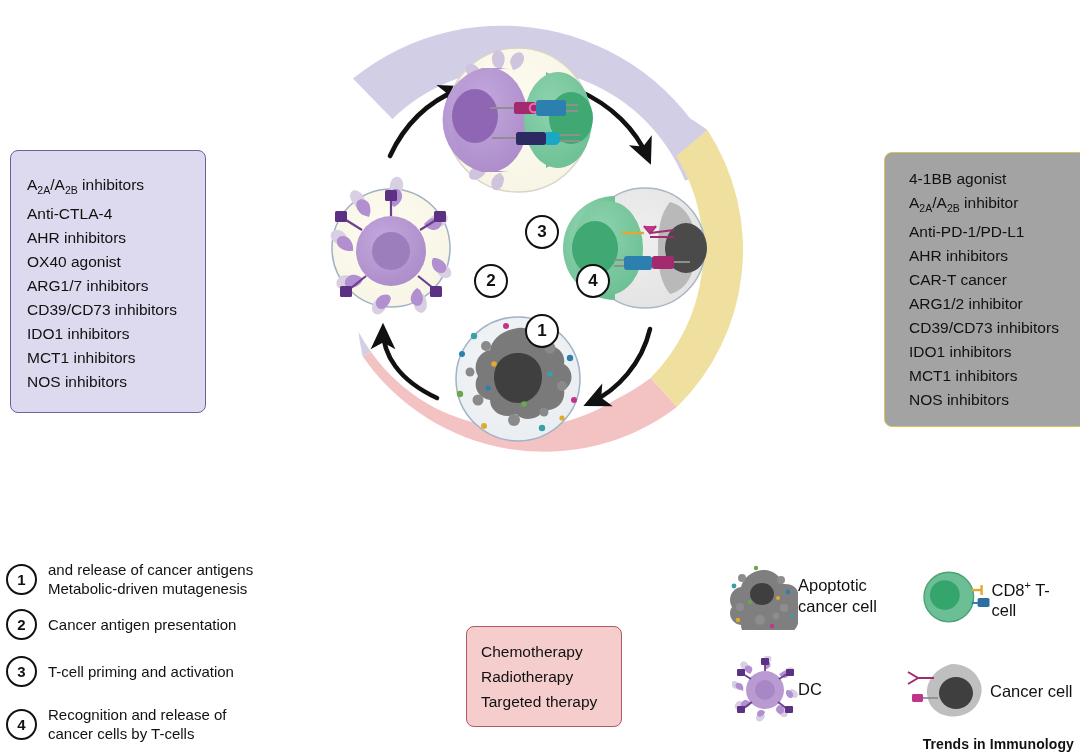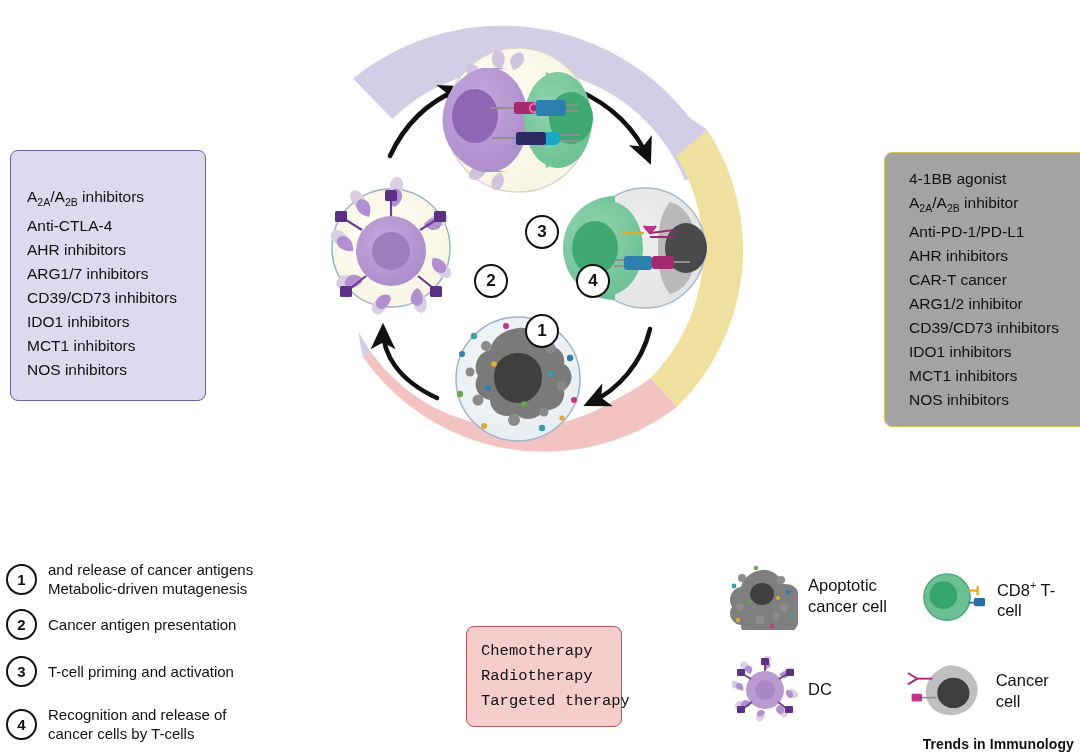--- a/index.html
+++ b/index.html
@@ -4,27 +4,27 @@
 <style>
   html,body{margin:0;padding:0;background:#ffffff;}
   body{width:1080px;height:756px;position:relative;
        font-family:"Liberation Sans","DejaVu Sans",sans-serif;
        color:#111111;overflow:hidden;}
 
   
   .panel{position:absolute;border-radius:8px;box-sizing:border-box;}
   .panel .line{font-size:15.5px;line-height:24px;white-space:nowrap;font-weight:500;}
 
-  #left-panel{left:10px;top:150px;width:196px;padding:34px 14px 18px 16px;
+  #left-panel{left:10px;top:150px;width:196px;padding:22px 14px 18px 16px;
      background:#ddd9ee;border:1.6px solid #6e5ea6;}
   #right-panel{left:884px;top:152px;width:204px;padding:14px 12px 14px 24px;
      background:#a3a3a3;border:1.6px solid #d9c45c;}
   #therapy-panel{left:466px;top:626px;width:156px;padding:12px 14px;
      background:#f6cdcd;border:1.6px solid #b0595f;}
-  #therapy-panel .line{line-height:25px;font-family:Liberation Mono, monospace;}
+  #therapy-panel .line{line-height:25px;}
 
   sub{font-size:0.68em;}
   sup{font-size:0.66em;}
 
   
   #ring-wrap{position:absolute;left:278px;top:8px;width:480px;height:480px;}
   #ring-wrap svg{display:block;}
 
   
   .numcirc{position:absolute;width:34px;height:34px;border-radius:50%;
@@ -36,21 +36,21 @@
   #steps-legend{position:absolute;left:6px;top:560px;width:300px;}
   .step-row{display:flex;align-items:center;margin-bottom:11px;}
   .step-badge{flex:0 0 auto;width:31px;height:31px;border-radius:50%;
      border:2.2px solid #111;display:flex;align-items:center;justify-content:center;
      font-size:15px;font-weight:600;box-sizing:border-box;margin-right:11px;}
   .step-text{font-size:15px;line-height:19px;font-weight:500;}
 
   
   #cell-legend{position:absolute;left:726px;top:556px;width:348px;height:170px;}
   .leg-item{position:absolute;display:flex;align-items:center;}
-  .leg-label{font-size:16.5px;line-height:21px;font-weight:500;margin-left:10px;}
+  .leg-label{font-size:16.5px;line-height:21px;font-weight:500;}
 
   #footer{position:absolute;right:6px;bottom:4px;font-size:14px;
      font-weight:700;letter-spacing:.1px;}
 </style>
 </head>
 <body>
 
 <div id="ring-wrap">
 <svg width="480" height="480" viewBox="0 0 480 480" xmlns="http://www.w3.org/2000/svg">
   <defs>
@@ -263,20 +263,21 @@
 
 <div class="numcirc" style="left:525px;top:215px;">3</div>
 <div class="numcirc" style="left:474px;top:264px;">2</div>
 <div class="numcirc" style="left:576px;top:264px;">4</div>
 <div class="numcirc" style="left:525px;top:314px;">1</div>
 
 <div class="panel" id="left-panel">
   <div class="line">A<sub>2A</sub>/A<sub>2B</sub> inhibitors</div>
   <div class="line">Anti-CTLA-4</div>
   <div class="line">AHR inhibitors</div>
+  <div class="line">OX40 agonist</div>
   <div class="line">ARG1/7 inhibitors</div>
   <div class="line">CD39/CD73 inhibitors</div>
   <div class="line">IDO1 inhibitors</div>
   <div class="line">MCT1 inhibitors</div>
   <div class="line">NOS inhibitors</div>
 </div>
 
 <div class="panel" id="right-panel">
   <div class="line">4-1BB agonist</div>
   <div class="line">A<sub>2A</sub>/A<sub>2B</sub> inhibitor</div>

